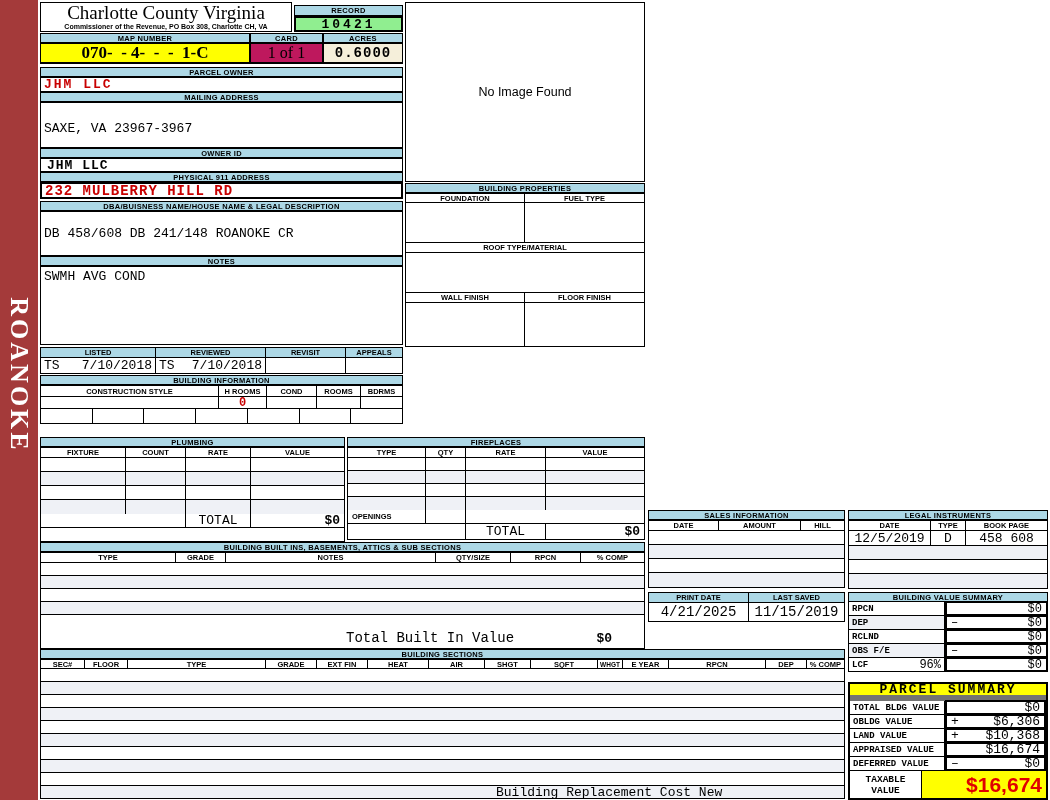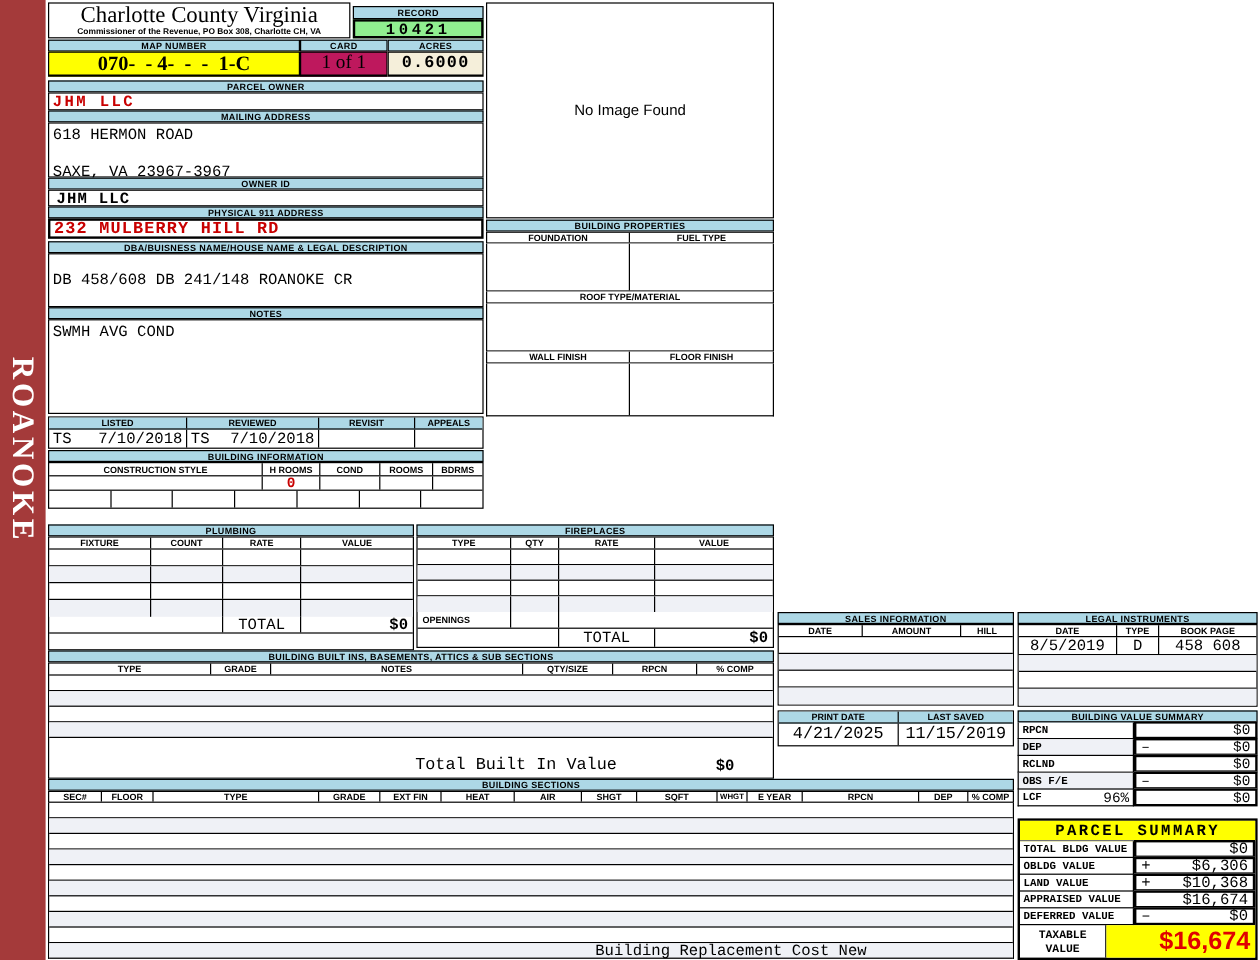--- a/index.html
+++ b/index.html
@@ -50,21 +50,20 @@
 <div class="abs band" style="left:323px;top:33px;width:80px;height:10px">ACRES</div>
 <div class="abs" style="left:40px;top:43px;width:210px;height:21px;background:#FFFF00;border:1px solid #000;border-bottom:2px solid #000;display:flex;align-items:center;justify-content:center;font:bold 17px 'Liberation Serif',serif;white-space:pre">070-  - 4-  -  -  1-C</div>
 <div class="abs" style="left:250px;top:43px;width:73px;height:21px;background:#be185d;border:1px solid #000;border-bottom:2px solid #000;display:flex;align-items:center;justify-content:center;font:16px 'Liberation Serif',serif">1 of 1</div>
 <div class="abs" style="left:323px;top:43px;width:80px;height:21px;background:#F5EFDA;border:1px solid #000;border-bottom:2px solid #000;display:flex;align-items:center;justify-content:center;font:bold 14px 'Liberation Mono',monospace;letter-spacing:1px">0.6000</div>
 
 <div class="abs band" style="left:40px;top:67px;width:363px;height:10px">PARCEL OWNER</div>
 <div class="abs tbl val bold red" style="left:40px;top:77px;width:363px;height:15px;display:flex;align-items:center;padding-left:3px;letter-spacing:2px">JHM LLC</div>
 
 <div class="abs band" style="left:40px;top:92px;width:363px;height:10px">MAILING ADDRESS</div>
 <div class="abs tbl" style="left:40px;top:102px;width:363px;height:46px;padding:2px 3px">
-  <div class="val">618 HERMON ROAD</div>
   <div class="val" style="margin-top:16px">SAXE, VA 23967-3967</div>
 </div>
 
 <div class="abs band" style="left:40px;top:148px;width:363px;height:10px">OWNER ID</div>
 <div class="abs tbl val bold" style="left:40px;top:158px;width:363px;height:14px;display:flex;align-items:center;padding-left:6px;letter-spacing:1px">JHM LLC</div>
 
 <div class="abs band" style="left:40px;top:172px;width:363px;height:10px">PHYSICAL 911 ADDRESS</div>
 <div class="abs red bold" style="left:40px;top:182px;width:363px;height:17px;border:2px solid #000;display:flex;align-items:center;padding-left:3px;font:bold 14px 'Liberation Mono',monospace;letter-spacing:1px">232 MULBERRY HILL RD</div>
 
 <div class="abs band" style="left:40px;top:201px;width:363px;height:10px">DBA/BUISNESS NAME/HOUSE NAME &amp; LEGAL DESCRIPTION</div>
@@ -327,21 +326,21 @@
 
 <div class="abs band" style="left:848px;top:510px;width:200px;height:10px">LEGAL INSTRUMENTS</div>
 <div class="abs tbl" style="left:848px;top:520px;width:200px">
   <div class="trow" style="height:10px">
     <div class="c" style="width:82px">DATE</div>
     <div class="c" style="width:35px">TYPE</div>
     <div class="c" style="width:81px">BOOK PAGE</div>
   </div>
   <div class="stripe">
     <div class="trow" style="height:15px">
-      <div class="c val" style="width:82px;font-weight:normal">8/5/2019</div>
+      <div class="c val" style="width:82px;font-weight:normal">12/5/2019</div>
       <div class="c val" style="width:35px;font-weight:normal">D</div>
       <div class="c val" style="width:81px;font-weight:normal">458 608</div>
     </div>
     <div class="trow" style="height:14px">
         <div class="c" style="flex:1"></div>
       </div>
     <div class="trow" style="height:14px">
         <div class="c" style="flex:1"></div>
       </div>
     <div class="trow" style="height:14px">
@@ -405,21 +404,21 @@
         <span style="font:12px 'Liberation Mono',monospace">96%</span>
       </div>
     <div class="vsval">
         <span></span>
         <span>$0</span>
       </div>
   </div>
 </div>
 
 <div class="abs" style="left:848px;top:682px;width:200px;border:2px solid #000;background:#fff">
-  <div style="height:17px;background:#FFFF00;border-bottom:1px solid #737373;display:flex;align-items:center;justify-content:center;font:bold 13px 'Liberation Mono',monospace;letter-spacing:2px">PARCEL SUMMARY</div>
+  <div style="height:17px;background:#FFFF00;border-bottom:6px solid #737373;display:flex;align-items:center;justify-content:center;font:bold 13px 'Liberation Mono',monospace;letter-spacing:2px">PARCEL SUMMARY</div>
   <div class="vsrow">
     <div class="vslabel" style="border-left:none">
         <span>TOTAL BLDG VALUE</span>
       </div>
     <div class="vsval" style="font-size:13px">
         <span></span>
         <span>$0</span>
       </div>
   </div>
   <div class="vsrow">

